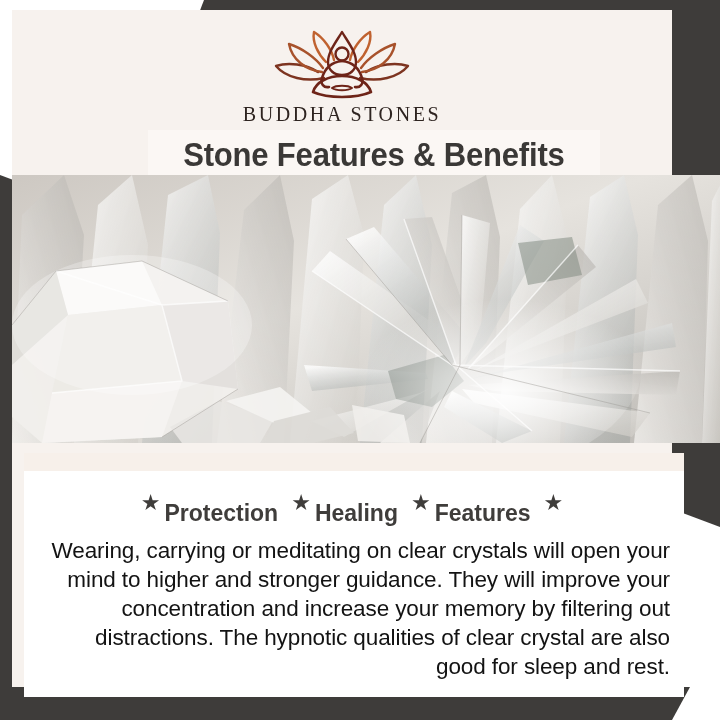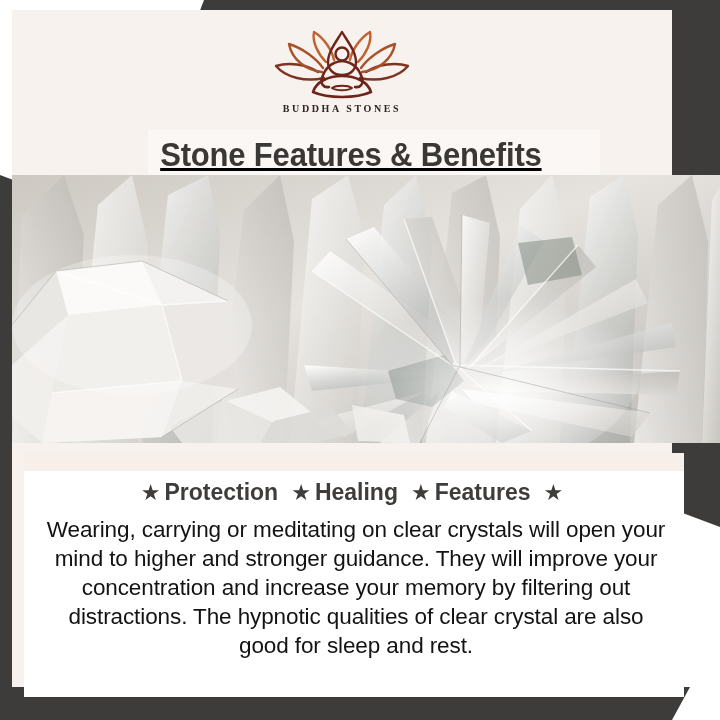--- a/index.html
+++ b/index.html
@@ -89,39 +89,37 @@
     align-items: center;
   }
   .logo-mark {
     width: 152px;
     height: 72px;
     display: block;
   }
   .logo-text {
     margin-top: 3px;
     font-family: "Liberation Serif", serif;
-    font-size: 10px;
+    font-size: 20px;
     letter-spacing: 2.6px;
     color: #2e2420;
     white-space: nowrap;
-    font-weight: bold;
   }
 
   
   .title-band {
     position: absolute;
     left: 136px;
     top: 120px;
     width: 452px;
     height: 50px;
     background: #fbf7f4;
     display: flex;
     align-items: center;
-    justify-content: flex-start;
-    text-decoration: underline;
+    justify-content: center;
   }
   .title-text {
     font-family: "Liberation Sans Narrow", "Liberation Sans", sans-serif;
     font-weight: bold;
     font-size: 33px;
     letter-spacing: -0.2px;
     color: #3a3836;
     white-space: nowrap;
     transform: scaleX(0.94);
   }
@@ -174,30 +172,31 @@
     font-size: 22px;
     color: #3f3d3b;
     margin-right: 4px;
   }
   .benefit .blabel {
     font-family: "Liberation Sans Narrow", "Liberation Sans", sans-serif;
     font-weight: bold;
     font-size: 23px;
     color: #3f3d3b;
     margin-right: 13px;
+    margin-top: 21px;
   }
   .benefit:last-child .blabel { margin-right: 0; }
 
   .body-copy {
     margin: 9px 14px 0 18px;
     font-family: "Liberation Sans Narrow", "Liberation Sans", sans-serif;
     font-size: 22.5px;
     line-height: 29px;
     color: #131313;
-    text-align: center;
+    text-align: right;
     letter-spacing: -0.1px;
   }
 </style>
 </head>
 <body>
 
 <div class="poster">
 
   <div class="frame-top-right"></div>
   <div class="frame-right"></div>

